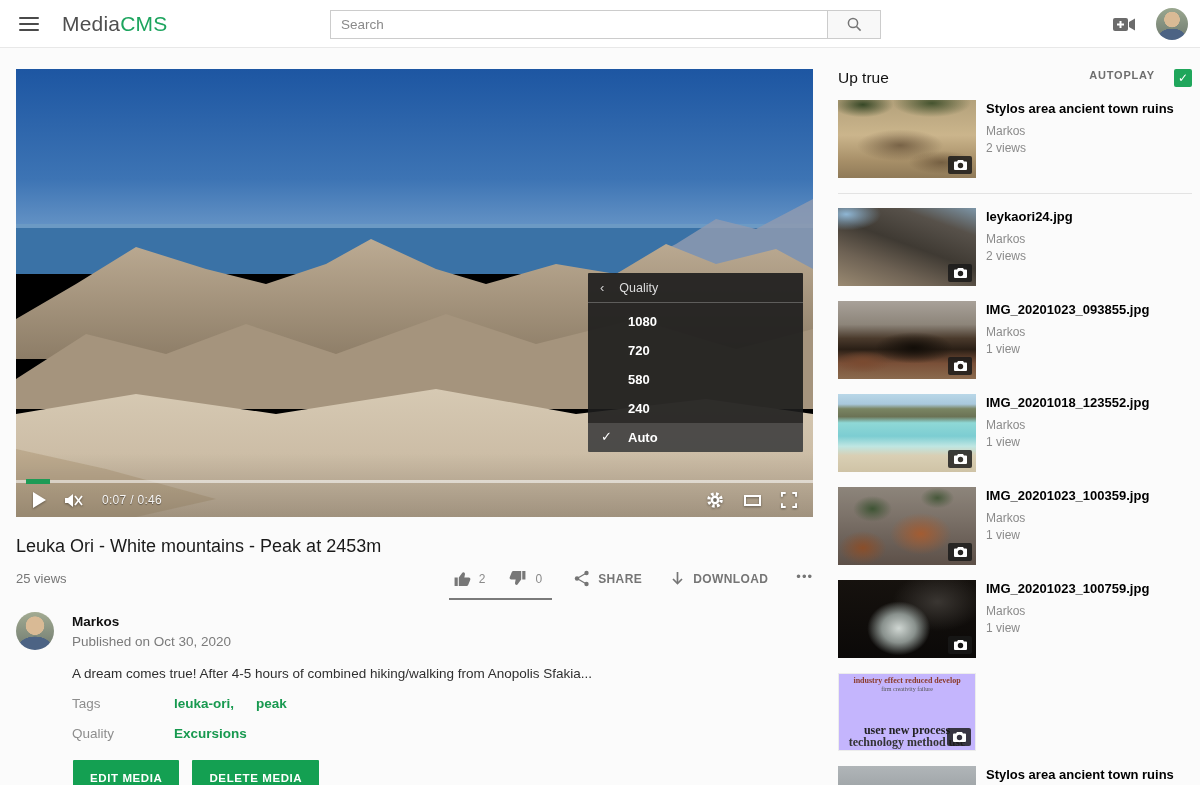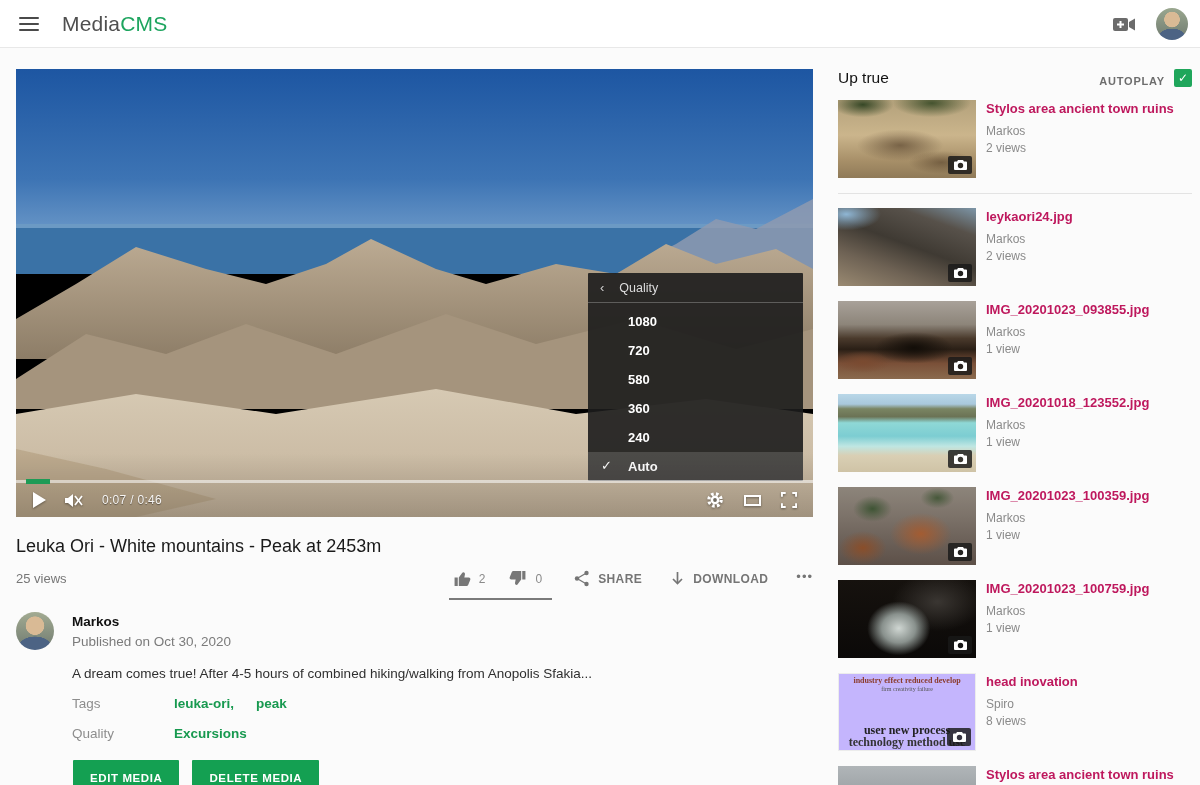--- a/index.html
+++ b/index.html
@@ -77,31 +77,31 @@
   .meta-label { width:86px; color:#8d8d8d; }
   .meta-vals a { color:#17994f; text-decoration:none; font-weight:bold; cursor:pointer;padding-left:16px; }
   .meta-vals .sep { color:#17994f; font-weight:bold; margin-right:6px; }
   .btn-row { margin:19px 0 0 57px; display:flex; gap:13px; }
   .gbtn { background:#14a052; color:#fff; border:none; font-family:inherit; font-size:11.5px; font-weight:bold;
           letter-spacing:.6px; padding:0 17px; height:36px; cursor:pointer; border-radius:1px; }
 
   
   .sb-head { display:flex; align-items:center; margin-bottom:13px; }
   .sb-title { font-size:15.5px; color:#111; }
-  .auto { margin-left:auto; display:flex; align-items:flex-end; gap:9px; }
+  .auto { margin-left:auto; display:flex; align-items:flex-start; gap:19px; }
   .auto b { font-size:11px; font-weight:bold; color:#6d6d6d; letter-spacing:.8px; }
   .chk { width:18px; height:18px; background:#1fa65b; border-radius:2px; color:#fff; font-size:12px;
          display:flex; align-items:center; justify-content:center; cursor:pointer; }
   .upnext-item { display:flex; gap:10px; margin-bottom:15px; cursor:pointer; }
   .upnext-divider { border-top:1px solid #e3e3e3; margin:0 0 14px; }
   .thumb { position:relative; flex:0 0 138px; width:138px; height:78px; background:#ddd; overflow:hidden; }
   .cam-badge { position:absolute; right:4px; bottom:4px; width:24px; height:18px; background:rgba(25,25,25,.82);
                border-radius:2px; display:flex; align-items:center; justify-content:center; }
   .it-txt { min-width:0; padding-top:1px; }
-  .it-title { font-size:13px; font-weight:bold; color:#be185d; line-height:16px; }
+  .it-title { font-size:13px; font-weight:bold; color:#000000; line-height:16px; }
   .it-author { margin-top:7px; font-size:12px; color:#8a8a8a; }
   .it-views { margin-top:3px; font-size:12px; color:#8a8a8a; }
 
   
   .thumb-ruins { background:
       radial-gradient(44px 18px at 18% 6%, rgba(47,66,33,.95), rgba(0,0,0,0) 70%),
       radial-gradient(56px 20px at 68% 4%, rgba(56,74,38,.9), rgba(0,0,0,0) 70%),
       radial-gradient(60px 22px at 45% 58%, rgba(64,44,26,.55), rgba(0,0,0,0) 72%),
       radial-gradient(46px 16px at 75% 80%, rgba(70,50,30,.5), rgba(0,0,0,0) 72%),
       linear-gradient(180deg,#b3a17b 0%,#cbb58c 45%,#a78f68 78%,#8f7a58 100%); }
@@ -141,20 +141,31 @@
 
   <header>
     <div class="hmb">
         <span></span>
         <span></span>
         <span></span>
       </div>
     <div class="logo">
       <span class="logo-media">Media</span><span class="logo-cms">CMS</span>
     </div>
+    <div class="searchwrap">
+      <input type="text" placeholder="Search" style="">
+      <button class="searchbtn">
+        <span style="display:flex">
+          <svg width="17" height="17" viewBox="0 0 17 17">
+              <circle cx="7" cy="7" r="4.6" fill="none" stroke="#757575" stroke-width="1.5"></circle>
+              <line x1="10.5" y1="10.5" x2="14.6" y2="14.6" stroke="#757575" stroke-width="1.6"></line>
+            </svg>
+        </span>
+      </button>
+    </div>
     <div class="hdr-right">
       <span class="upload-ic">
         <svg width="23" height="15" viewBox="0 0 23 15">
             <rect x="0" y="1" width="15" height="13" rx="2" fill="#6b6b6b"></rect>
             <polygon points="16,5 22,1.5 22,13.5 16,10" fill="#6b6b6b"></polygon>
             <rect x="6.5" y="4" width="2" height="7" fill="#fff"></rect>
             <rect x="4" y="6.5" width="7" height="2" fill="#fff"></rect>
           </svg>
       </span>
       <span class="avatar"></span>
@@ -193,21 +204,20 @@
 
         <div class="quality-menu">
           <div class="qm-header">
             <span class="qm-back">‹</span>
             <span>Quality</span>
           </div>
           <ul class="qm-list">
               <li class="qm-item"><span>1080</span></li>
               <li class="qm-item"><span>720</span></li>
               <li class="qm-item"><span>580</span></li>
-              <li class="qm-item"><span>360</span></li>
               <li class="qm-item"><span>240</span></li>
               <li class="qm-item selected"><span class="qm-check">✓</span><span>Auto</span></li>
             </ul>
         </div>
 
         <div class="ctl-shade"></div>
         <div class="progress">
           <div class="played" style="width: 3%;"></div>
         </div>
         <div class="ctrl-row">
@@ -433,25 +443,20 @@
               <div class="wc-line">user new process</div>
               <div class="wc-line">technology method use</div>
               <div class="wc-line">services goal organization</div>
               <div class="wc-line">level research better market</div>
               <span class="cam-badge">
         <svg width="13" height="10" viewBox="0 0 13 10">
                   <path fill="#fff" fill-rule="evenodd" d="M4 0h5l1 1.5h2a1 1 0 0 1 1 1V9a1 1 0 0 1-1 1H1a1 1 0 0 1-1-1V2.5a1 1 0 0 1 1-1h2L4 0zm2.5 8.2a2.7 2.7 0 1 0 0-5.4 2.7 2.7 0 0 0 0 5.4z"></path>
                 </svg>
       </span>
     </div>
-    <div class="it-txt">
-      <div class="it-title">head inovation</div>
-      <div class="it-author">Spiro</div>
-      <div class="it-views">8 views</div>
-    </div>
   </div>
 
   <div class="upnext-item">
     <div class="thumb thumb-gray-sky">
       
     </div>
     <div class="it-txt">
       <div class="it-title">Stylos area ancient town ruins</div>
 
       <div class="it-views"></div>

